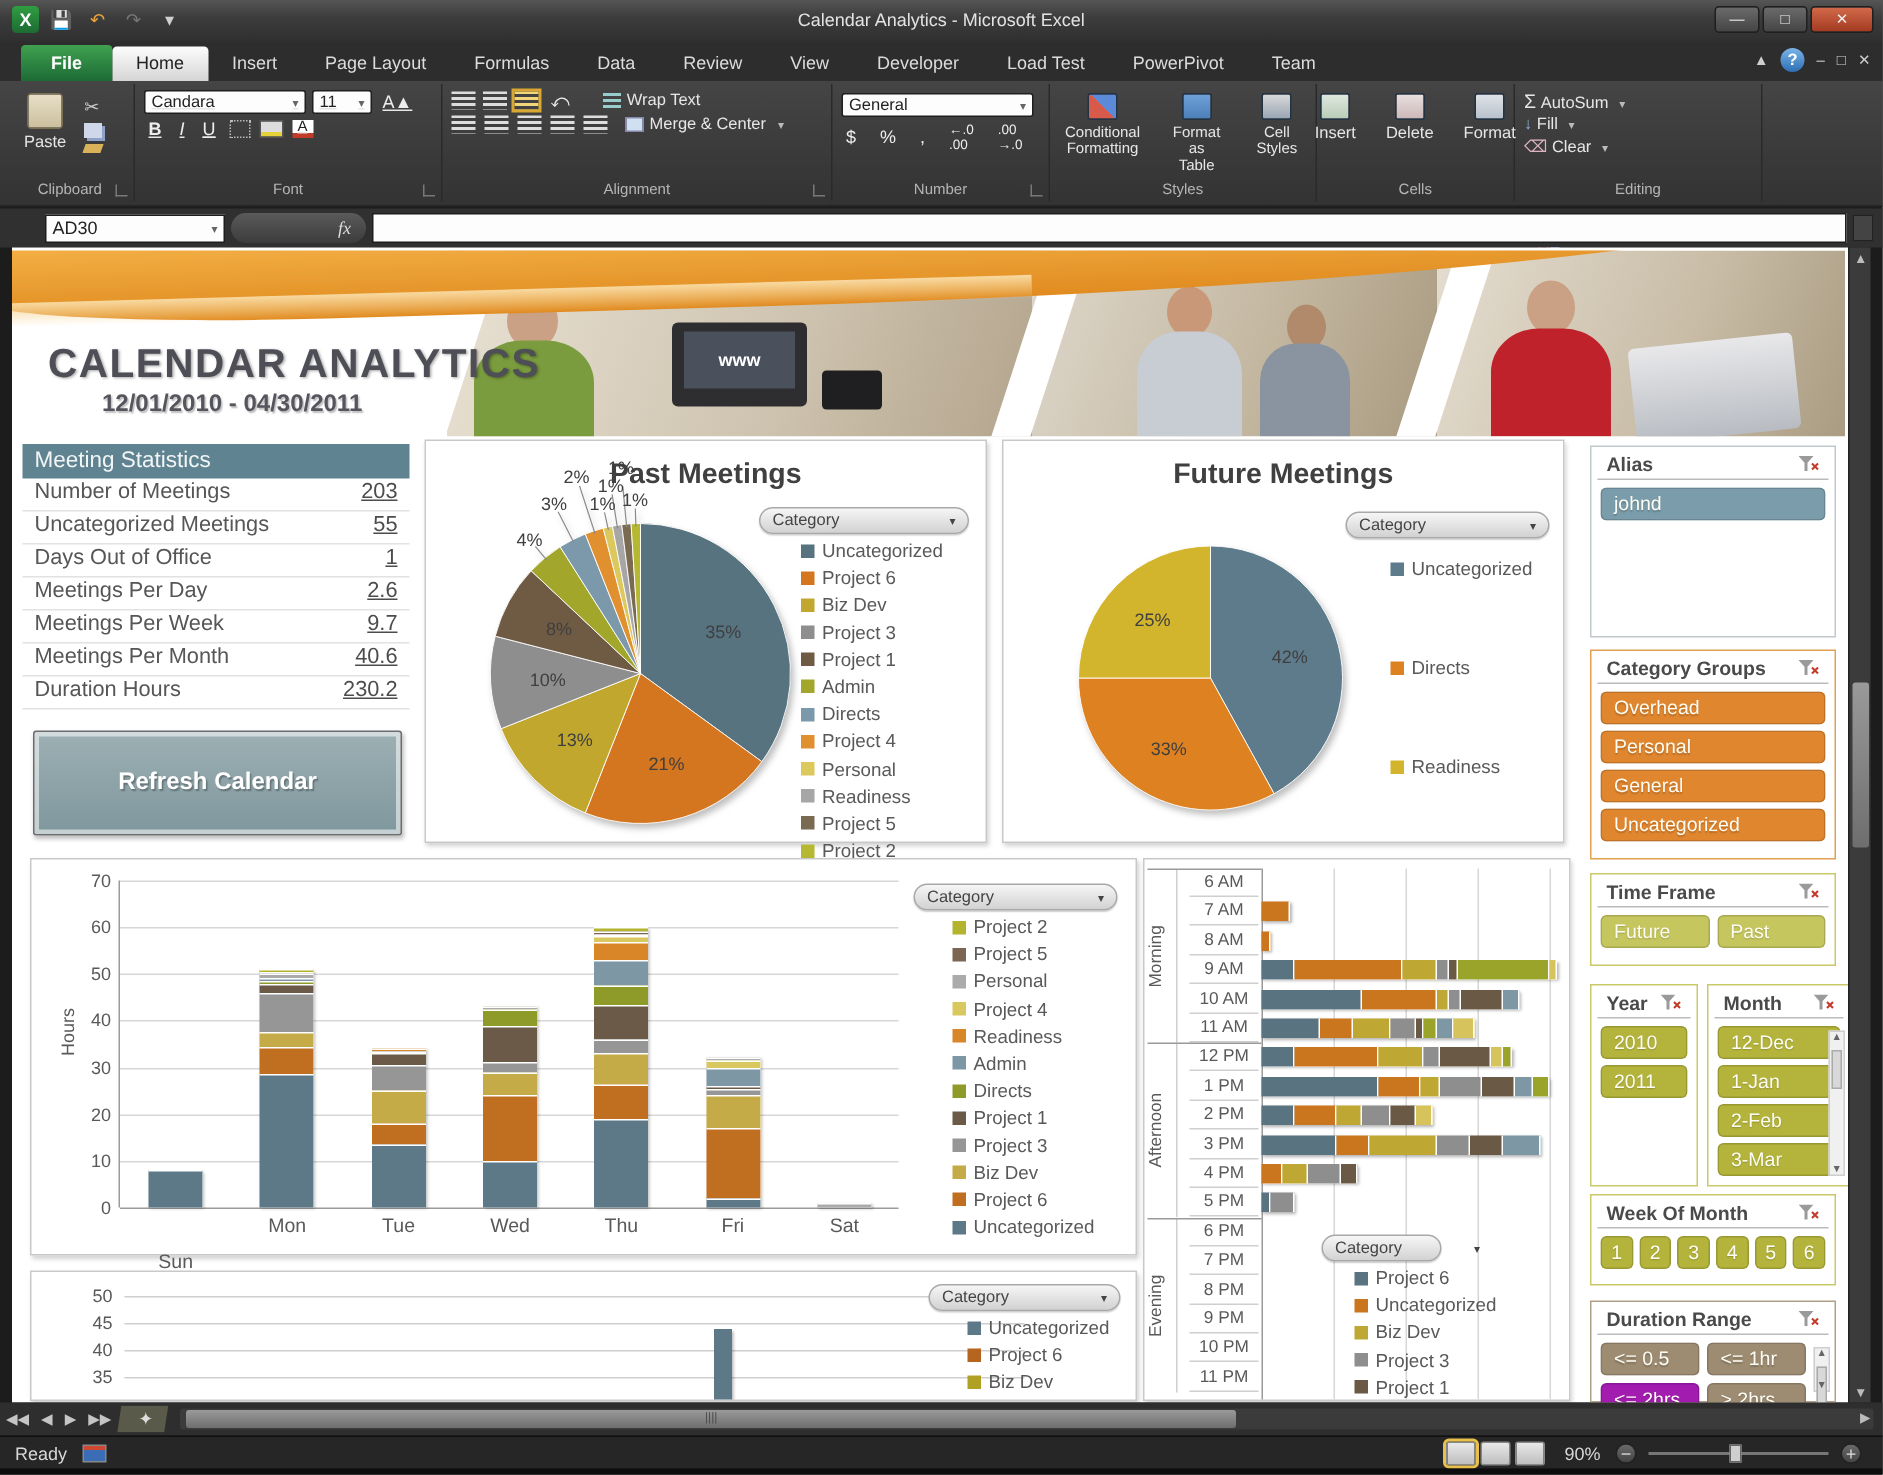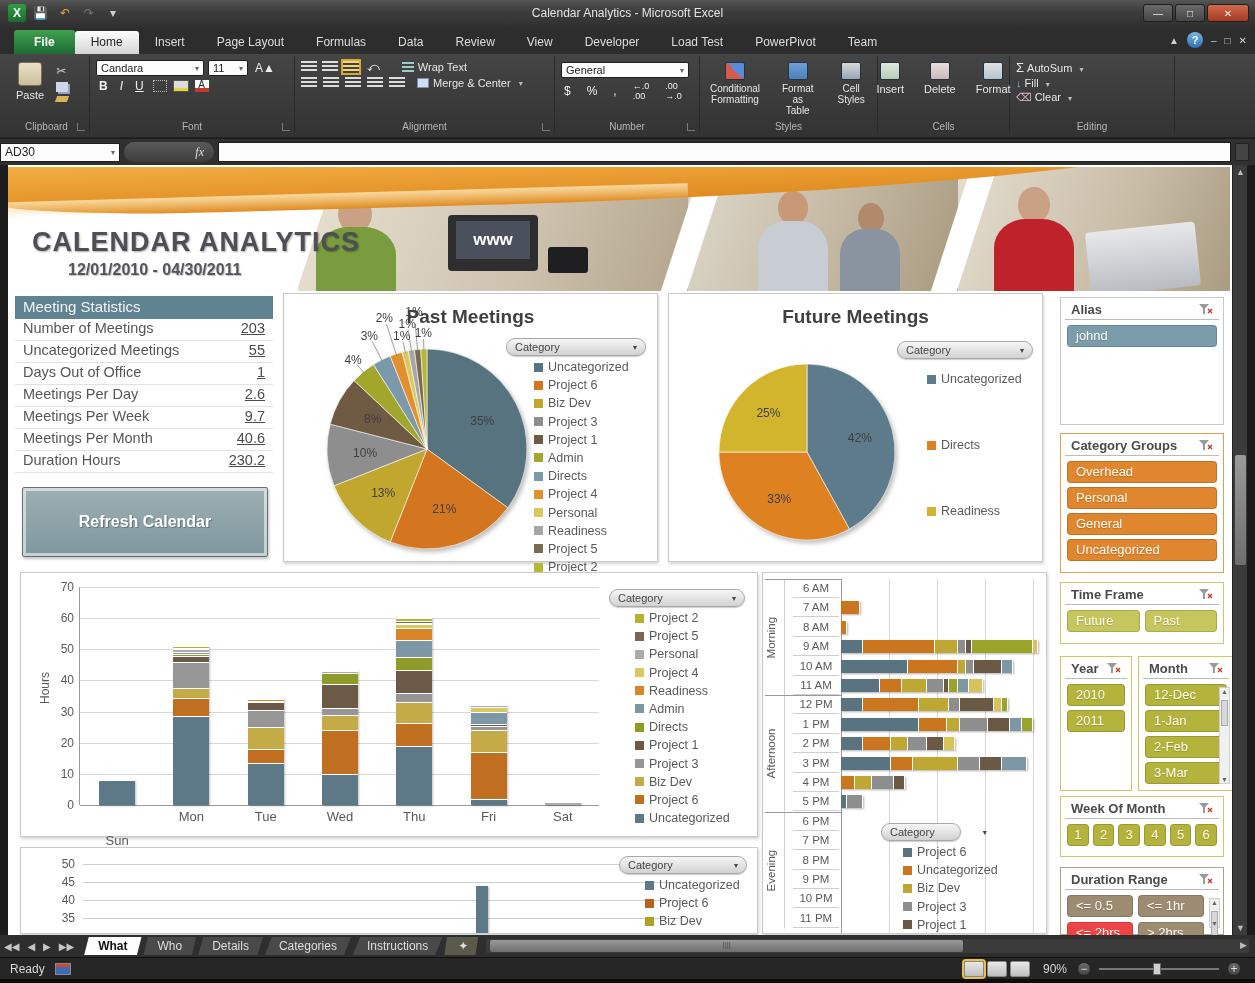--- a/index.html
+++ b/index.html
@@ -53,21 +53,21 @@
   .align-bars { width:16px; height:12px;
     background:repeating-linear-gradient(to bottom,#ddd 0 2px,transparent 2px 4px); }
   .align-bars.sel { outline:2px solid #d8a832; background:repeating-linear-gradient(to bottom,#f4d67a 0 2px,transparent 2px 4px); }
   .grid-ic { width:20px; height:18px; background:
       linear-gradient(#6fa0d8,#4d7fb8); border:1px solid #234; border-radius:2px; }
   .grid-ic.cf { background:linear-gradient(45deg,#d85a4a 50%,#5a8ad8 50%); }
   .grid-ic.cs { background:linear-gradient(#d8d8d8,#9aa6b4); }
 
   
   #fbar { left:0; top:139px; width:1255px; height:26px; background:#303030; display:flex; align-items:center; }
-  #namebox { width:120px; height:19px; background:#fdfdfd; border:1px solid #1d1d1d;
+  #namebox { margin-left:30px; width:120px; height:19px; background:#fdfdfd; border:1px solid #1d1d1d;
     font-size:12px; color:#222; display:flex; align-items:center; justify-content:space-between; padding:0 4px; }
   #fx-oval { width:90px; height:20px; background:linear-gradient(#5a5a5a,#3c3c3c); border-radius:10px;
     margin:0 4px; display:flex; align-items:center; justify-content:flex-end; padding-right:10px;
     color:#ddd; font-style:italic; font-size:12px; font-family:"Liberation Serif",serif; }
   #finput { flex:1; height:20px; background:#fdfdfd; border:1px solid #1d1d1d; margin-right:4px; }
   #fbar-btn { width:14px; height:18px; background:#444; border:1px solid #222; margin-right:6px; }
 
   
   #sheet { left:8px; top:165px; width:1224px; height:770px; background:#fff; overflow:hidden; }
   .panel { position:absolute; background:#fff; border:1px solid #c9c9c9;
@@ -229,21 +229,21 @@
       <div style="display:flex;flex-direction:column;gap:4px;padding-top:4px;">
         <span style="font-size:12px;color:#cfcfcf;">✂</span>
         <span style="width:12px;height:10px;background:#cfd8e8;box-shadow:2px 2px 0 #8fa3c8;display:inline-block;"></span>
         <span style="width:12px;height:6px;background:#d8b35a;transform:skewX(-20deg);display:inline-block;"></span>
       </div>
     </div>
     <div class="rgroup-label">Clipboard</div>
     <div class="launcher"></div>
   </div>
 
-  <div class="rgroup" style="left:90px;width:205px;">
+  <div class="rgroup" style="left:90px;width:205px;text-decoration:underline;">
     <div style="display:flex;gap:4px;align-items:center;">
       <div class="combo" style="width:108px;">
         <span>Candara</span>
           <span class="drop-arrow">▾</span>
       </div>
       <div class="combo" style="width:40px;">
         <span>11</span>
           <span class="drop-arrow">▾</span>
       </div>
       <span class="fmt-chip">A▲</span>
@@ -371,21 +371,21 @@
   <div id="fbar-btn"></div>
 </div>
 
 <div id="sheet" class="abs">
 
   <div id="banner" class="abs">
     <div class="photo" style="left:290px;width:390px;background:linear-gradient(110deg,#e9e2d4,#cdc2ae 60%,#b3a48c);">
       <div class="head" style="left:40px;top:28px;width:34px;height:38px;background:#caa184;"></div>
       <div class="head" style="left:18px;top:60px;width:80px;height:70px;background:#7a9c3e;border-radius:40% 40% 0 0;"></div>
       <div style="position:absolute;left:150px;top:48px;width:90px;height:56px;background:#2e2e30;border-radius:4px;"></div>
-      <div style="position:absolute;left:158px;top:54px;width:74px;height:38px;background:#4a515c;color:#fff;font-size:17px;font-weight:bold;text-align:center;line-height:38px;">www</div>
+      <div style="position:absolute;left:158px;top:54px;width:74px;height:38px;background:#4a515c;color:#fff;font-size:12px;font-weight:bold;text-align:center;line-height:38px;">www</div>
       <div style="position:absolute;left:250px;top:80px;width:40px;height:26px;background:#1f1f22;border-radius:3px;"></div>
     </div>
     <div class="photo" style="left:680px;width:270px;background:linear-gradient(110deg,#ded8cc,#c2b59e 60%,#a89a80);">
       <div class="head" style="left:90px;top:24px;width:30px;height:34px;background:#c89878;"></div>
       <div class="head" style="left:70px;top:54px;width:70px;height:70px;background:#c8cdd4;border-radius:40% 40% 0 0;"></div>
       <div class="head" style="left:170px;top:36px;width:26px;height:30px;background:#b08a6a;"></div>
       <div class="head" style="left:152px;top:62px;width:60px;height:62px;background:#8a93a0;border-radius:40% 40% 0 0;"></div>
     </div>
     <div class="photo" style="left:950px;width:272px;background:linear-gradient(110deg,#e4ddd0,#c8bca6 60%,#aa9c82);">
       <div class="head" style="left:60px;top:20px;width:32px;height:36px;background:#caa184;"></div>
@@ -1001,45 +1001,38 @@
         <span class="funnel">
     <svg width="14" height="12" viewBox="0 0 14 12">
       <polygon points="0,0 10,0 6,4.5 6,10 4,10 4,4.5" fill="#9a9a9a"></polygon>
       <path d="M9 5 L13 9 M13 5 L9 9" stroke="#c23b2a" stroke-width="1.4"></path>
     </svg>
         </span>
       </div>
     <div class="slicer-items" style="flex-direction:row;flex-wrap:wrap;gap:5px;padding-right:18px;">
         <div class="slicer-btn" style="background:#9d8c72;border:1px solid rgba(0,0,0,.15);width:66px;">&lt;= 0.5</div>
         <div class="slicer-btn" style="background:#9d8c72;border:1px solid rgba(0,0,0,.15);width:66px;">&lt;= 1hr</div>
-        <div class="slicer-btn" style="background:#ef4444;border:1px solid rgba(0,0,0,.15);width:66px;">&lt;= 2hrs</div>
+        <div class="slicer-btn" style="background:#a21caf;border:1px solid rgba(0,0,0,.15);width:66px;">&lt;= 2hrs</div>
         <div class="slicer-btn" style="background:#9d8c72;border:1px solid rgba(0,0,0,.15);width:66px;">&gt; 2hrs</div>
       </div>
       <div class="sc-scroll">▲<div class="sc-thumb"></div><span style="position:absolute;bottom:0;left:0;width:100%;">▼</span></div>
     </div>
 </div>
 
 <div id="vscroll" class="abs">
   <div class="vsar" style="top:0;">▲</div>
   <div id="vthumb"></div>
   <div class="vsar" style="bottom:0;">▼</div>
 </div>
 
 <div id="tabstrip" class="abs">
   <span class="nav-g">◀◀</span>
   <span class="nav-g">◀</span>
   <span class="nav-g">▶</span>
   <span class="nav-g">▶▶</span>
-  <span id="sheettabs" style="display:flex;margin-left:6px;">
-      <span class="stab active">What</span>
-      <span class="stab">Who</span>
-      <span class="stab">Details</span>
-      <span class="stab">Categories</span>
-      <span class="stab">Instructions</span>
-    </span>
   <span class="stab" style="width:34px;background:#5a5a4a;">✦</span>
   <div id="hscroll">
     <div id="hthumb"></div>
     <span style="position:absolute;right:2px;top:1px;font-size:9px;color:#bbb;">▶</span>
   </div>
 </div>
 
 <div id="statusbar" class="abs">
   <span style="margin-left:10px;">Ready</span>
   <div id="macro-ic"></div>

